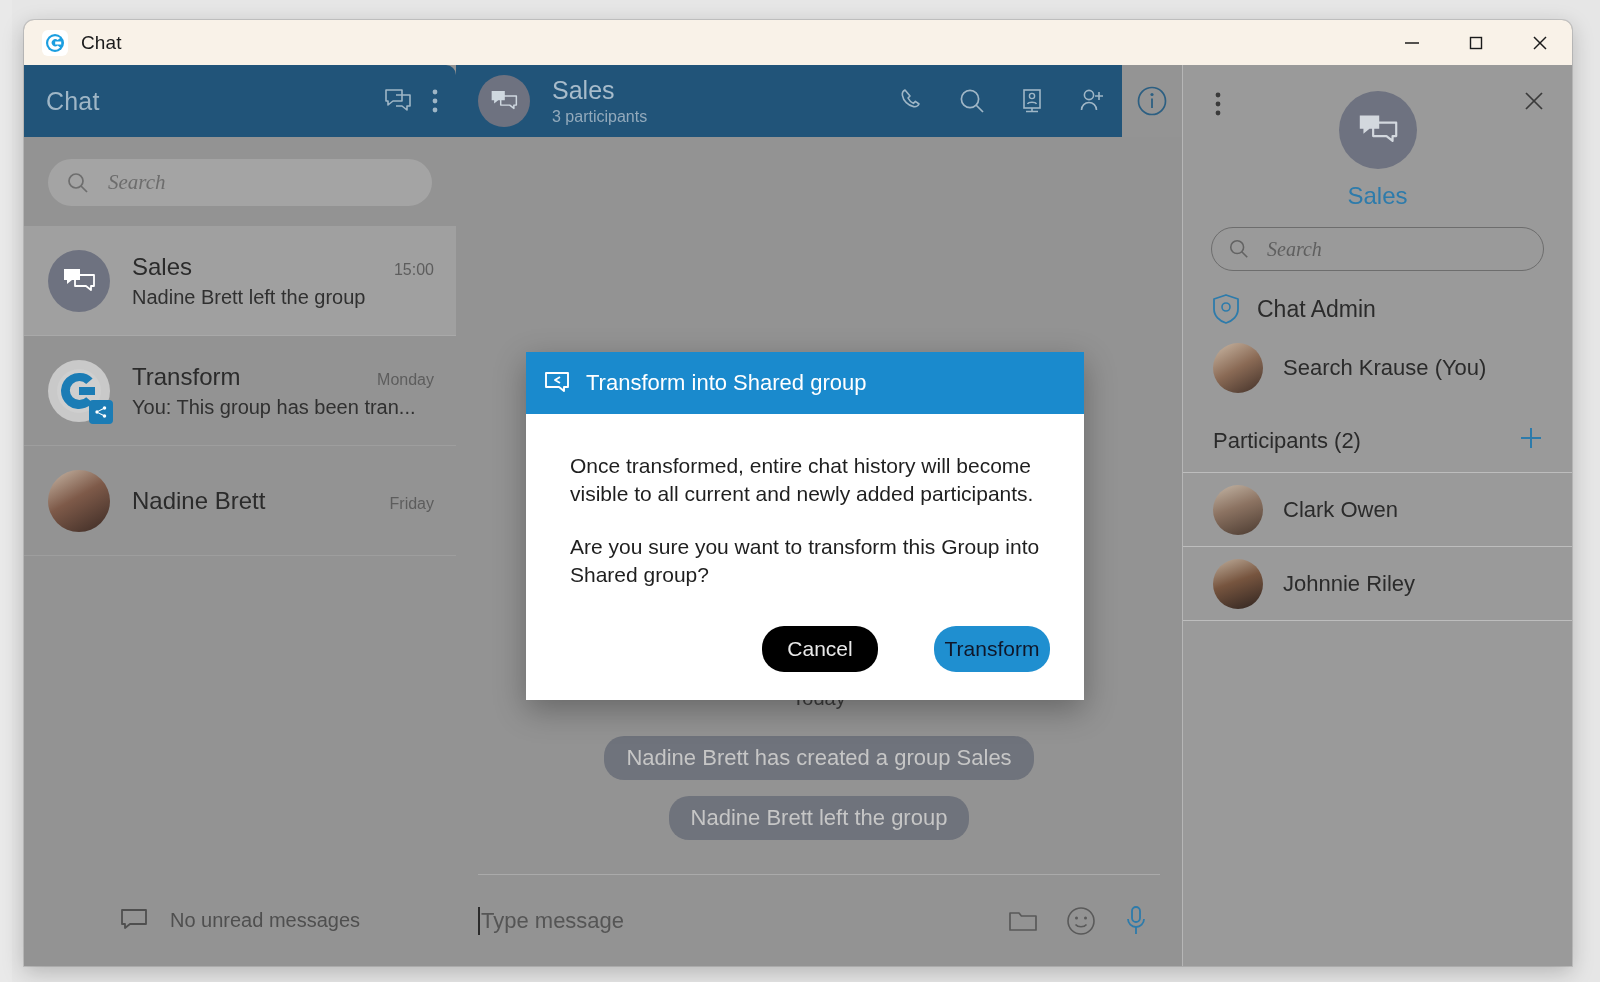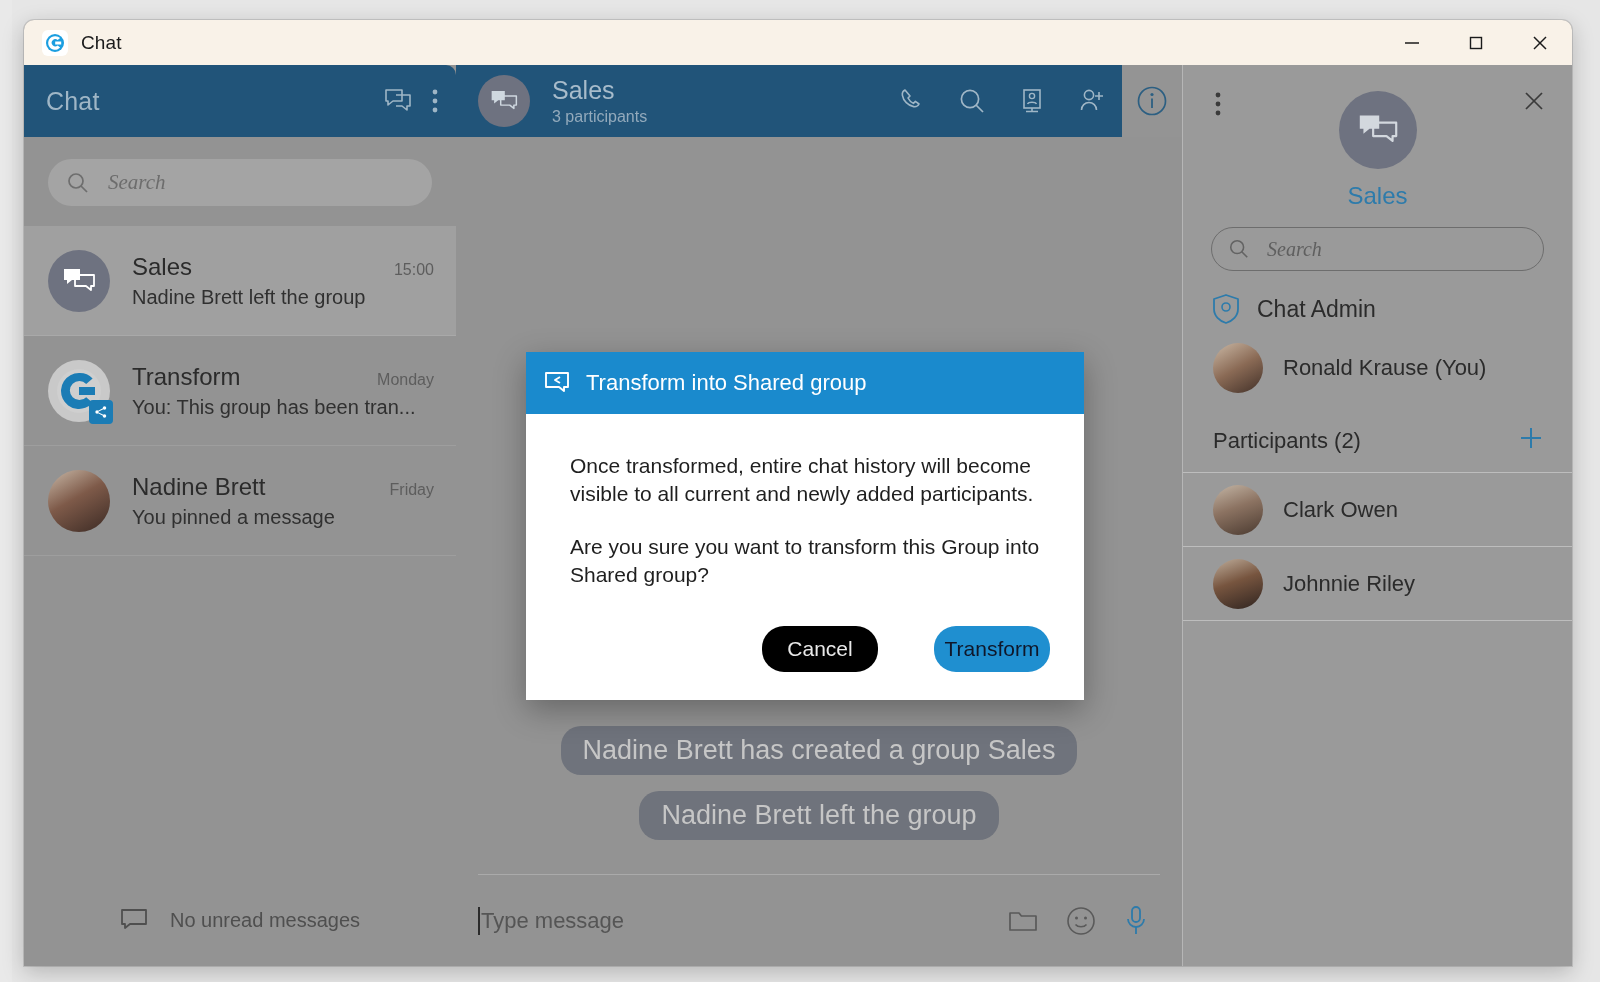--- a/index.html
+++ b/index.html
@@ -156,21 +156,21 @@
   .messages {
     flex: 1 1 auto; position: relative;
     display: flex; flex-direction: column; align-items: center;
     justify-content: flex-end; padding-bottom: 18px;
     overflow: hidden;
   }
   .day-sep { font-size: 20px; color: #3d3d3d; margin-bottom: 26px; }
   .sys-msg {
     background: #6f737c; color: #c6c6c6;
     border-radius: 20px; padding: 9px 22px;
-    font-size: 27px; margin-bottom: 16px; text-align: center;
+    font-size: 22px; margin-bottom: 16px; text-align: center;
   }
   .composer-wrap {
     height: 92px; border-top: 1px solid rgba(255,255,255,0.22);
     margin: 0 22px; display: flex; align-items: center;
     flex: 0 0 auto;
   }
   .composer-input {
     flex: 1 1 auto; display: flex; align-items: center; text-align: right;
   }
   .caret { width: 2px; height: 28px; background: #2b2b2b; }
@@ -380,21 +380,20 @@
             </div>
           </div>
 
           <div class="chat-item">
             <div class="avatar photo1"></div>
             <div class="chat-meta">
               <div class="chat-row1">
                 <span class="chat-name">Nadine Brett</span>
                 <span class="chat-time">Friday</span>
               </div>
-              <div class="chat-sub">You pinned a message</div>
             </div>
           </div>
 
         </div>
 
         <div class="sidebar-footer">
           <span class="hicon" style="color:#4f4f4f">
             <svg width="28" height="24" viewBox="0 0 28 24">
               <path d="M2 2h24v14h-16l-5 4v-4H2z" fill="none" stroke="currentColor" stroke-width="1.8" stroke-linejoin="round"></path>
             </svg>
@@ -529,21 +528,21 @@
             <svg width="30" height="32" viewBox="0 0 30 32">
               <path d="M15 2 3 6v10c0 7 5.4 12 12 14 6.6-2 12-7 12-14V6z" fill="none" stroke="currentColor" stroke-width="1.8" stroke-linejoin="round"></path>
               <circle cx="15" cy="14" r="4" fill="none" stroke="currentColor" stroke-width="1.6"></circle>
             </svg>
           </span>
           <span class="rp-admin-label">Chat Admin</span>
         </div>
 
         <div class="rp-admin-row">
           <div class="avatar photo-rk"></div>
-          <span class="rp-admin-name">Ronald Krause (You)</span>
+          <span class="rp-admin-name">Search Krause (You)</span>
         </div>
 
         <div class="rp-participants-head">
           <span class="rp-part-title">Participants (2)</span>
           <span class="rp-plus">
             <svg width="30" height="30" viewBox="0 0 30 30">
               <line x1="15" y1="5" x2="15" y2="25" stroke="currentColor" stroke-width="2"></line>
               <line x1="5" y1="15" x2="25" y2="15" stroke="currentColor" stroke-width="2"></line>
             </svg>
           </span>

